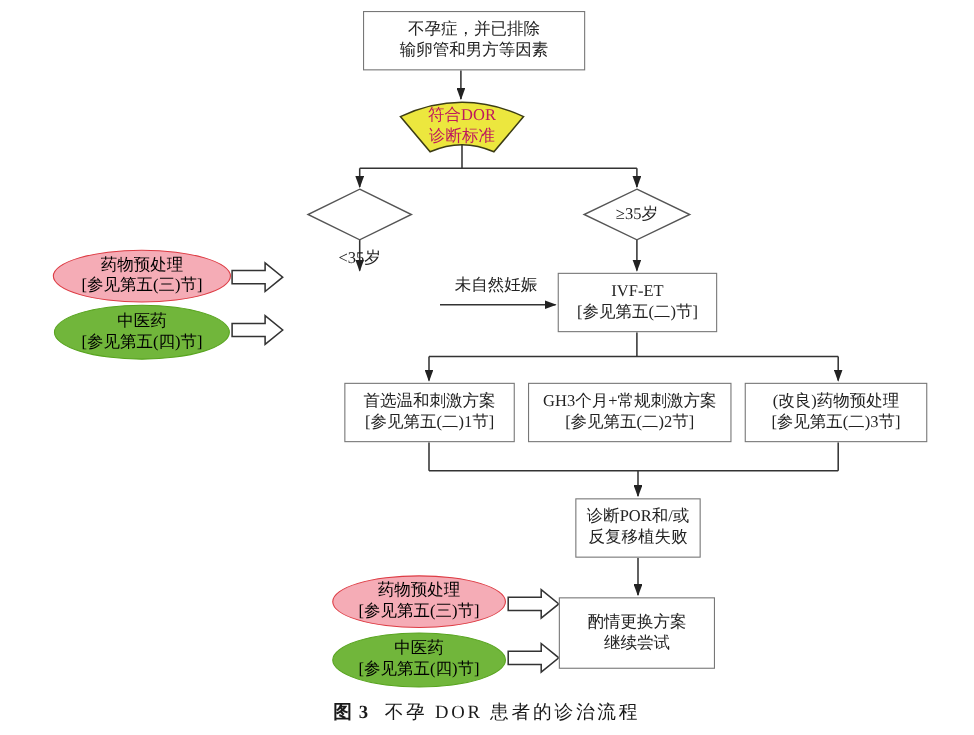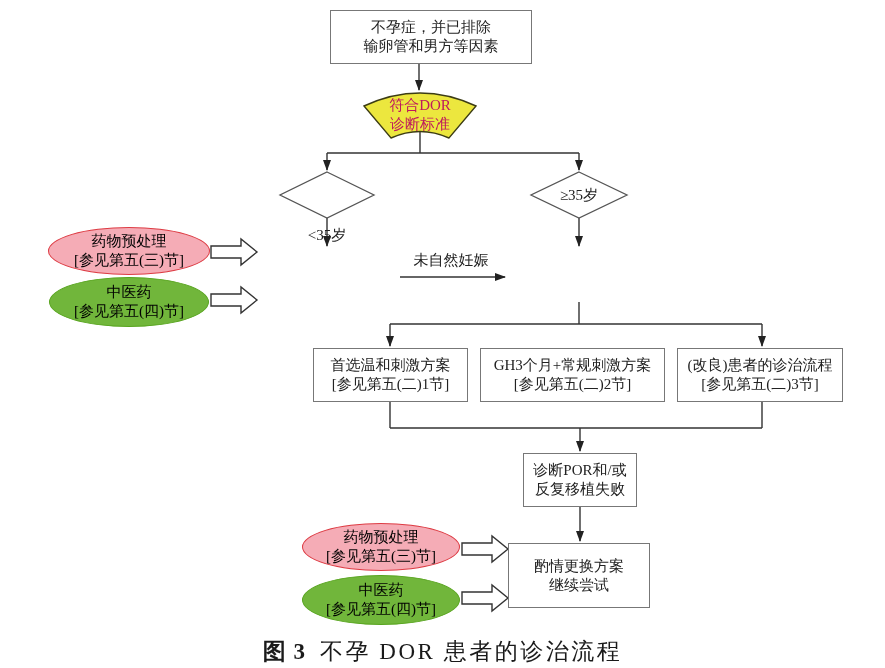--- a/index.html
+++ b/index.html
@@ -15,21 +15,21 @@
     font-size:15px;line-height:19px;white-space:nowrap;
   }
   .rect{background:#ffffff;border:1px solid #777;}
   .plain{border:none;background:transparent;}
   .ellipse{border-radius:50%;}
   .ellipse.pink{background:#f5acb6;border:1.5px solid #dd3c44;color:#000000;}
   .ellipse.green{background:#71b63b;border:1.5px solid #58a41f;color:#000000;}
   .fan-text{color:#be185d;}
   .caption{
     position:absolute;left:0;top:636px;width:885px;text-align:center;
-    font-size:23px;letter-spacing:2.5px;color:#1a1a1a;
+    font-size:17px;letter-spacing:2.5px;color:#1a1a1a;
   }
   .caption b{margin-right:14px;letter-spacing:1px;}
 </style>
 </head>
 <body>
 
 <div class="stage">
 
   <svg class="layer" width="885" height="668" viewBox="0 0 885 668">
     <defs>
@@ -87,33 +87,37 @@
 
   <div class="node plain" style="left:531px;top:186px;width:96px;height:18px;">
     <span>≥35岁</span>
   </div>
 
 
   <div class="node plain" style="left:405px;top:252px;width:92px;height:17px;">
     <span>未自然妊娠</span>
   </div>
 
+  <div class="node rect" style="left:507px;top:248px;width:143px;height:52px;">
+    <span>IVF-ET</span>
+    <span>[参见第五(二)节]</span>
+  </div>
 
   <div class="node rect" style="left:313px;top:348px;width:153px;height:52px;">
     <span>首选温和刺激方案</span>
     <span>[参见第五(二)1节]</span>
   </div>
 
   <div class="node rect" style="left:480px;top:348px;width:183px;height:52px;">
     <span>GH3个月+常规刺激方案</span>
     <span>[参见第五(二)2节]</span>
   </div>
 
   <div class="node rect" style="left:677px;top:348px;width:164px;height:52px;">
-    <span>(改良)患者的诊治流程</span>
+    <span>(改良)药物预处理</span>
     <span>[参见第五(二)3节]</span>
   </div>
 
   <div class="node rect" style="left:523px;top:453px;width:112px;height:52px;">
     <span>诊断POR和/或</span>
     <span>反复移植失败</span>
   </div>
 
   <div class="node rect" style="left:508px;top:543px;width:140px;height:63px;">
     <span>酌情更换方案</span>

